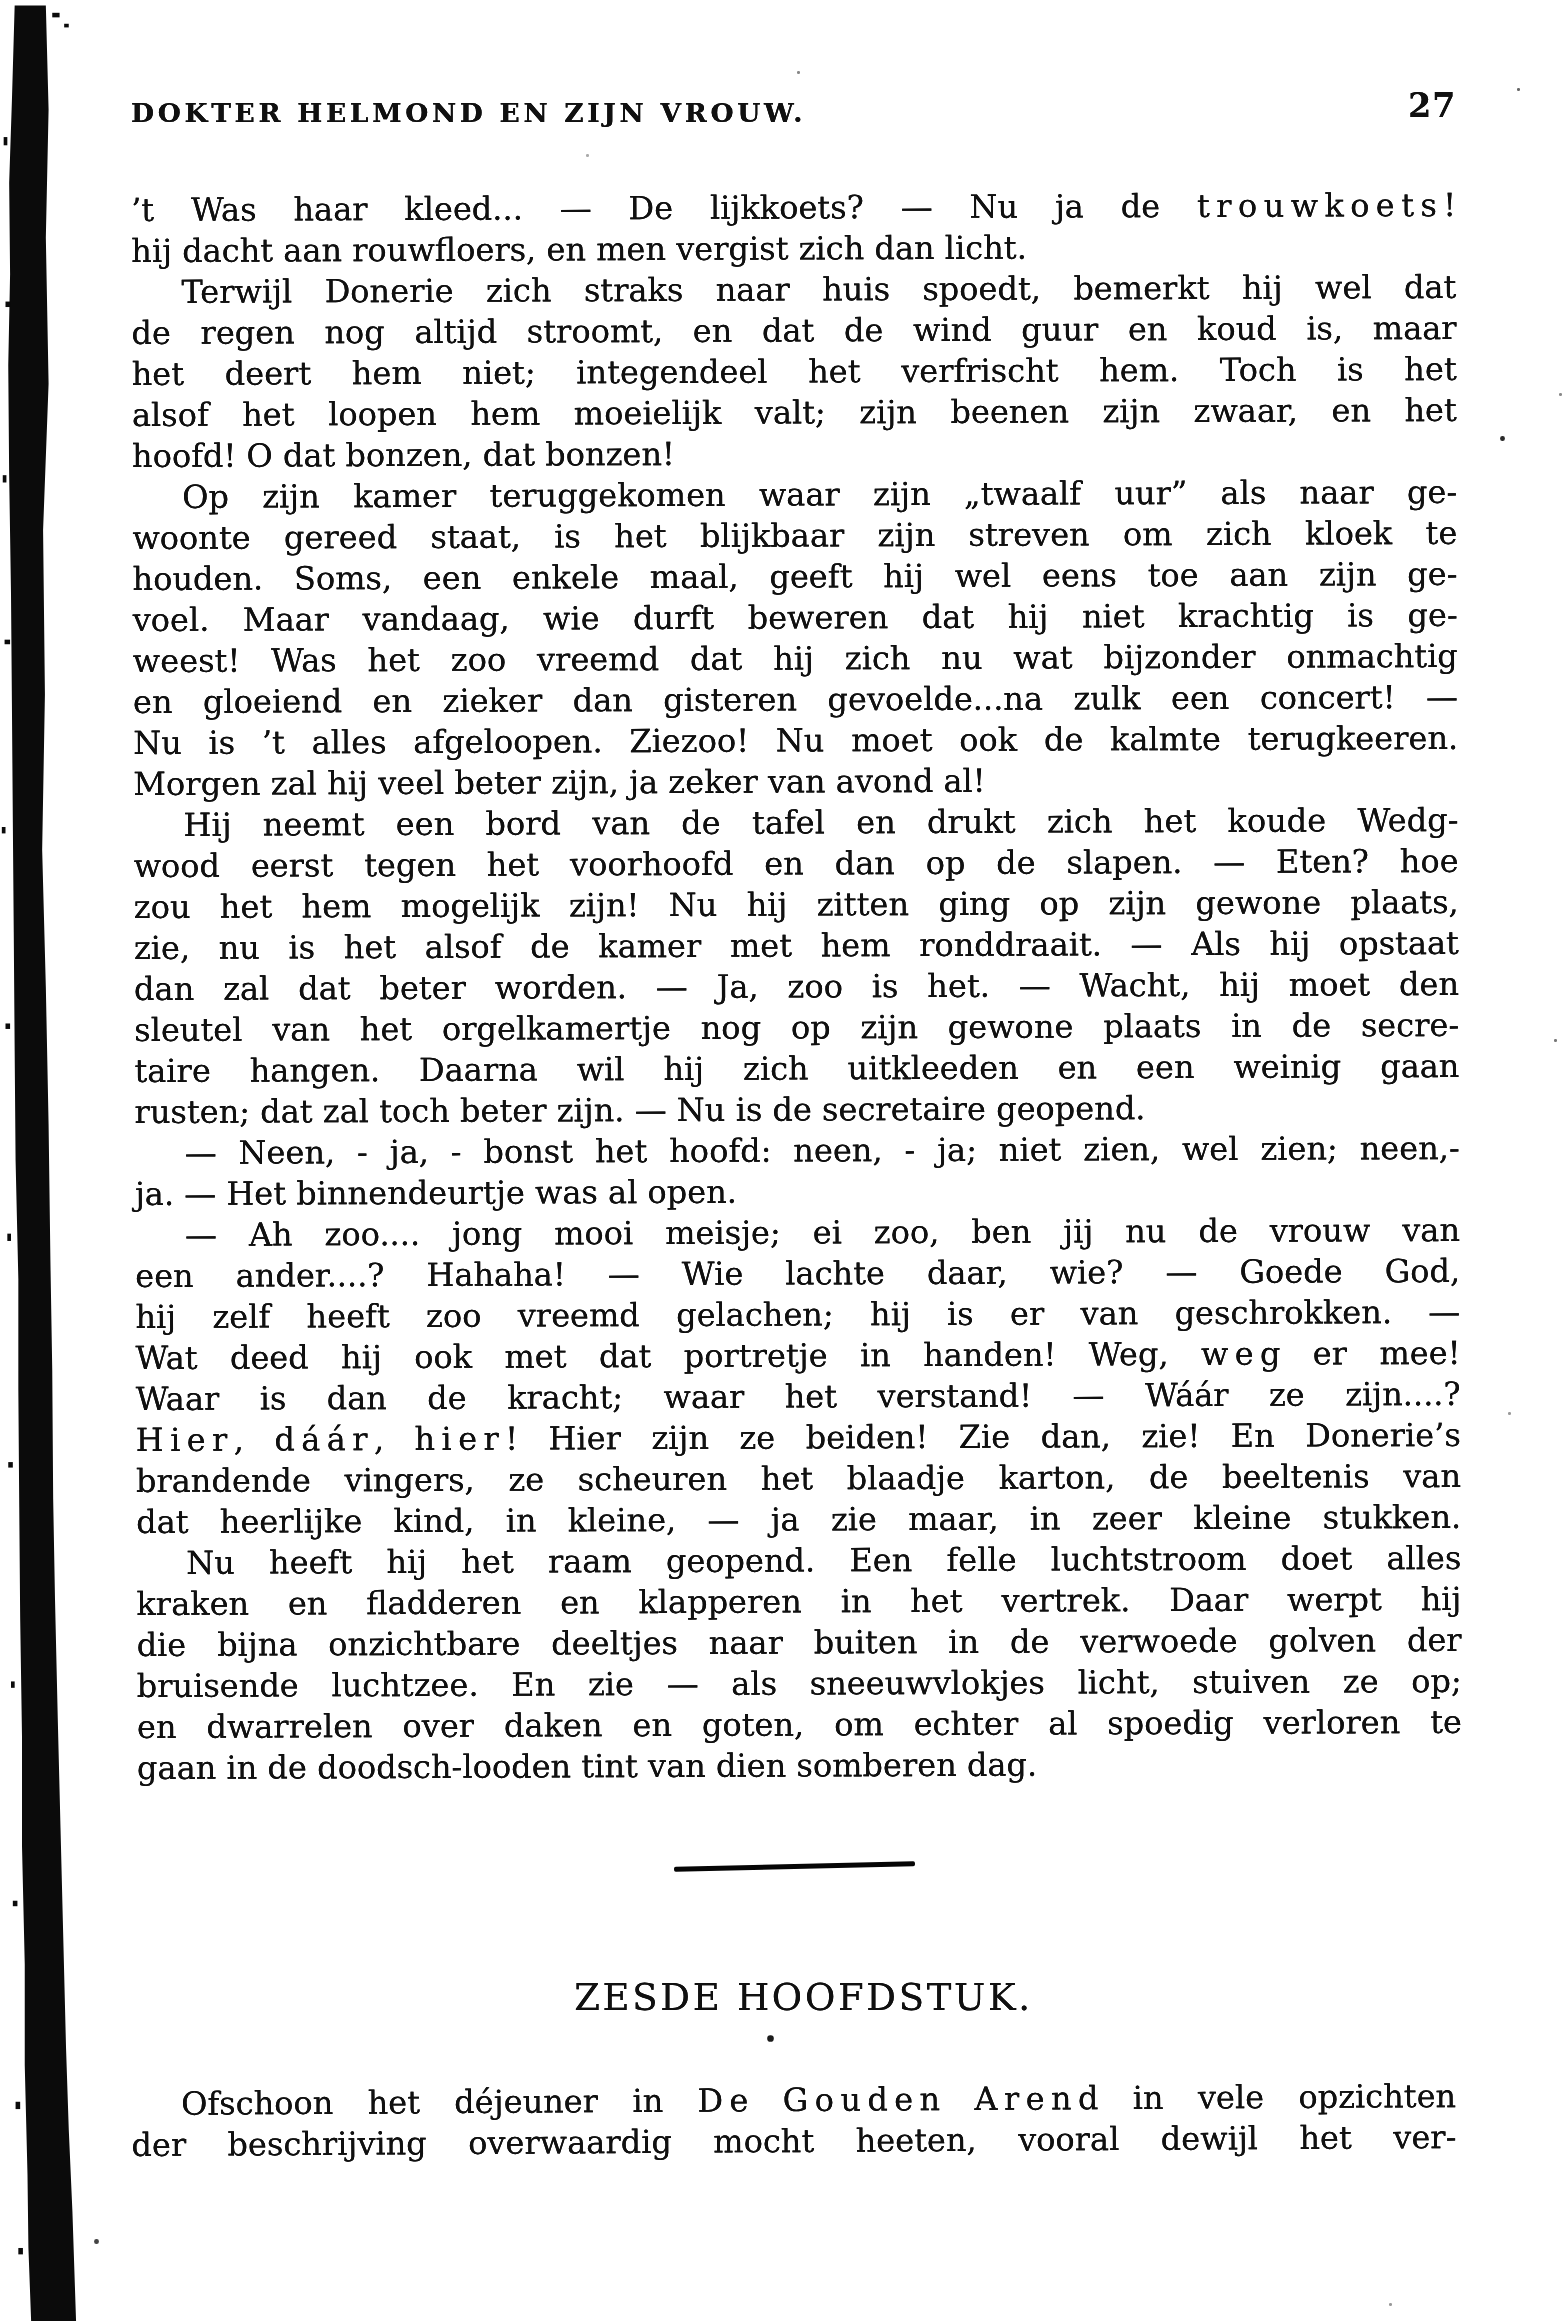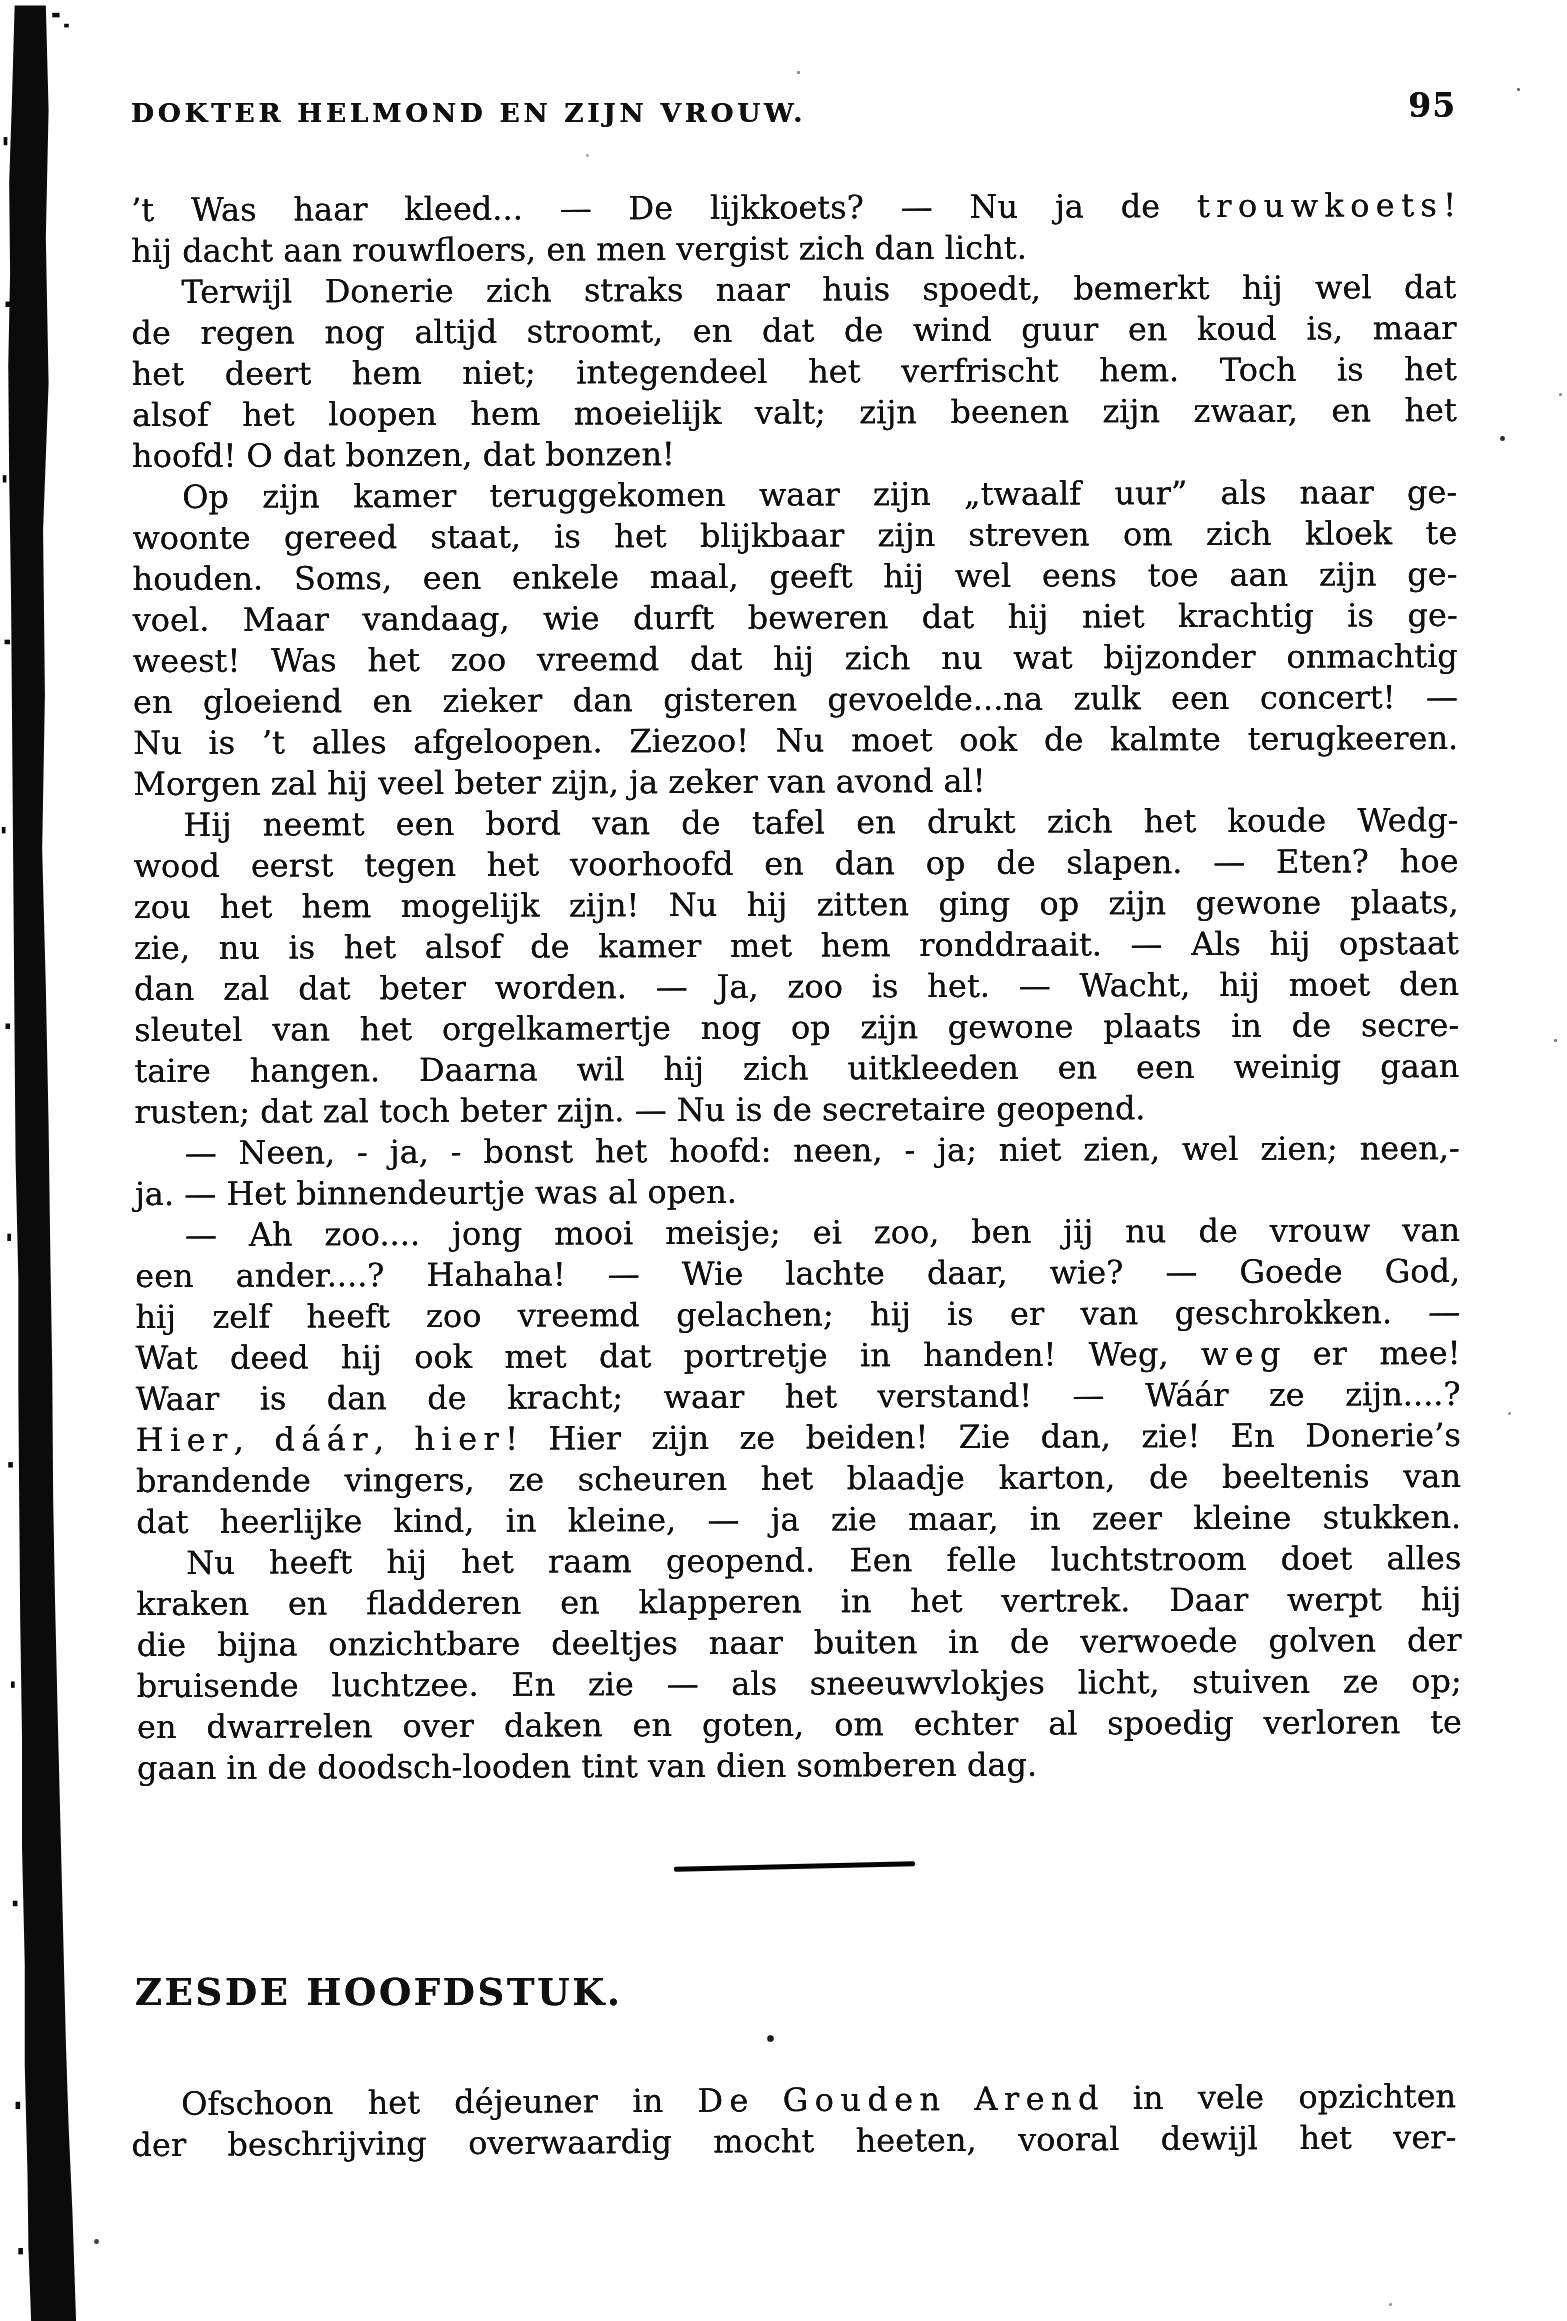--- a/index.html
+++ b/index.html
@@ -49,22 +49,22 @@
 
   
   .divider{
     position:absolute;left:674px;top:1864px;width:241px;height:4.6px;
     background:#050505;border-radius:1.8px;
     transform:rotate(-1.3deg);
   }
 
   
   .chapter-heading{
-    position:absolute;left:131px;top:1966px;width:1325px;margin:4px;
-    text-align:left;font-size:37px;font-weight:bold;letter-spacing:2.7px;
+    position:absolute;left:131px;top:1966px;width:1325px;margin:10px;
+    text-align:center;font-size:37px;font-weight:normal;letter-spacing:2.7px;
     text-shadow:0 0 0.6px #000;
   }
 
   
   .speckles{
     position:absolute;left:0;top:0;width:2.7px;height:2.7px;border-radius:50%;
     background:transparent;
     box-shadow:
       1501px 437px 0 0.9px #2a2a2a,
       1517px 88px 0 0 #666,
@@ -103,21 +103,21 @@
       <rect x="14" y="2080" width="5" height="6"></rect>
       <rect x="17" y="2300" width="5" height="8"></rect>
       <rect x="20" y="2460" width="5" height="7"></rect>
       <rect x="57" y="14" width="8" height="5"></rect>
       <rect x="70" y="26" width="5" height="4"></rect>
     </g>
   </svg>
 
   <div class="header">
     <div class="running-title">DOKTER HELMOND EN ZIJN VROUW.</div>
-    <div class="page-number">95</div>
+    <div class="page-number">27</div>
   </div>
 
   <div class="text-block" id="text-block">
       <div class="para">
         <div class="line">’t Was haar kleed... — De lijkkoets? — Nu ja de t r o u w k o e t s !</div>
         <div class="line lastline">hij dacht aan rouwfloers, en men vergist zich dan licht.</div>
       </div>
       <div class="para">
         <div class="line indent">Terwijl Donerie zich straks naar huis spoedt, bemerkt hij wel dat</div>
         <div class="line">de regen nog altijd stroomt, en dat de wind guur en koud is, maar</div>

